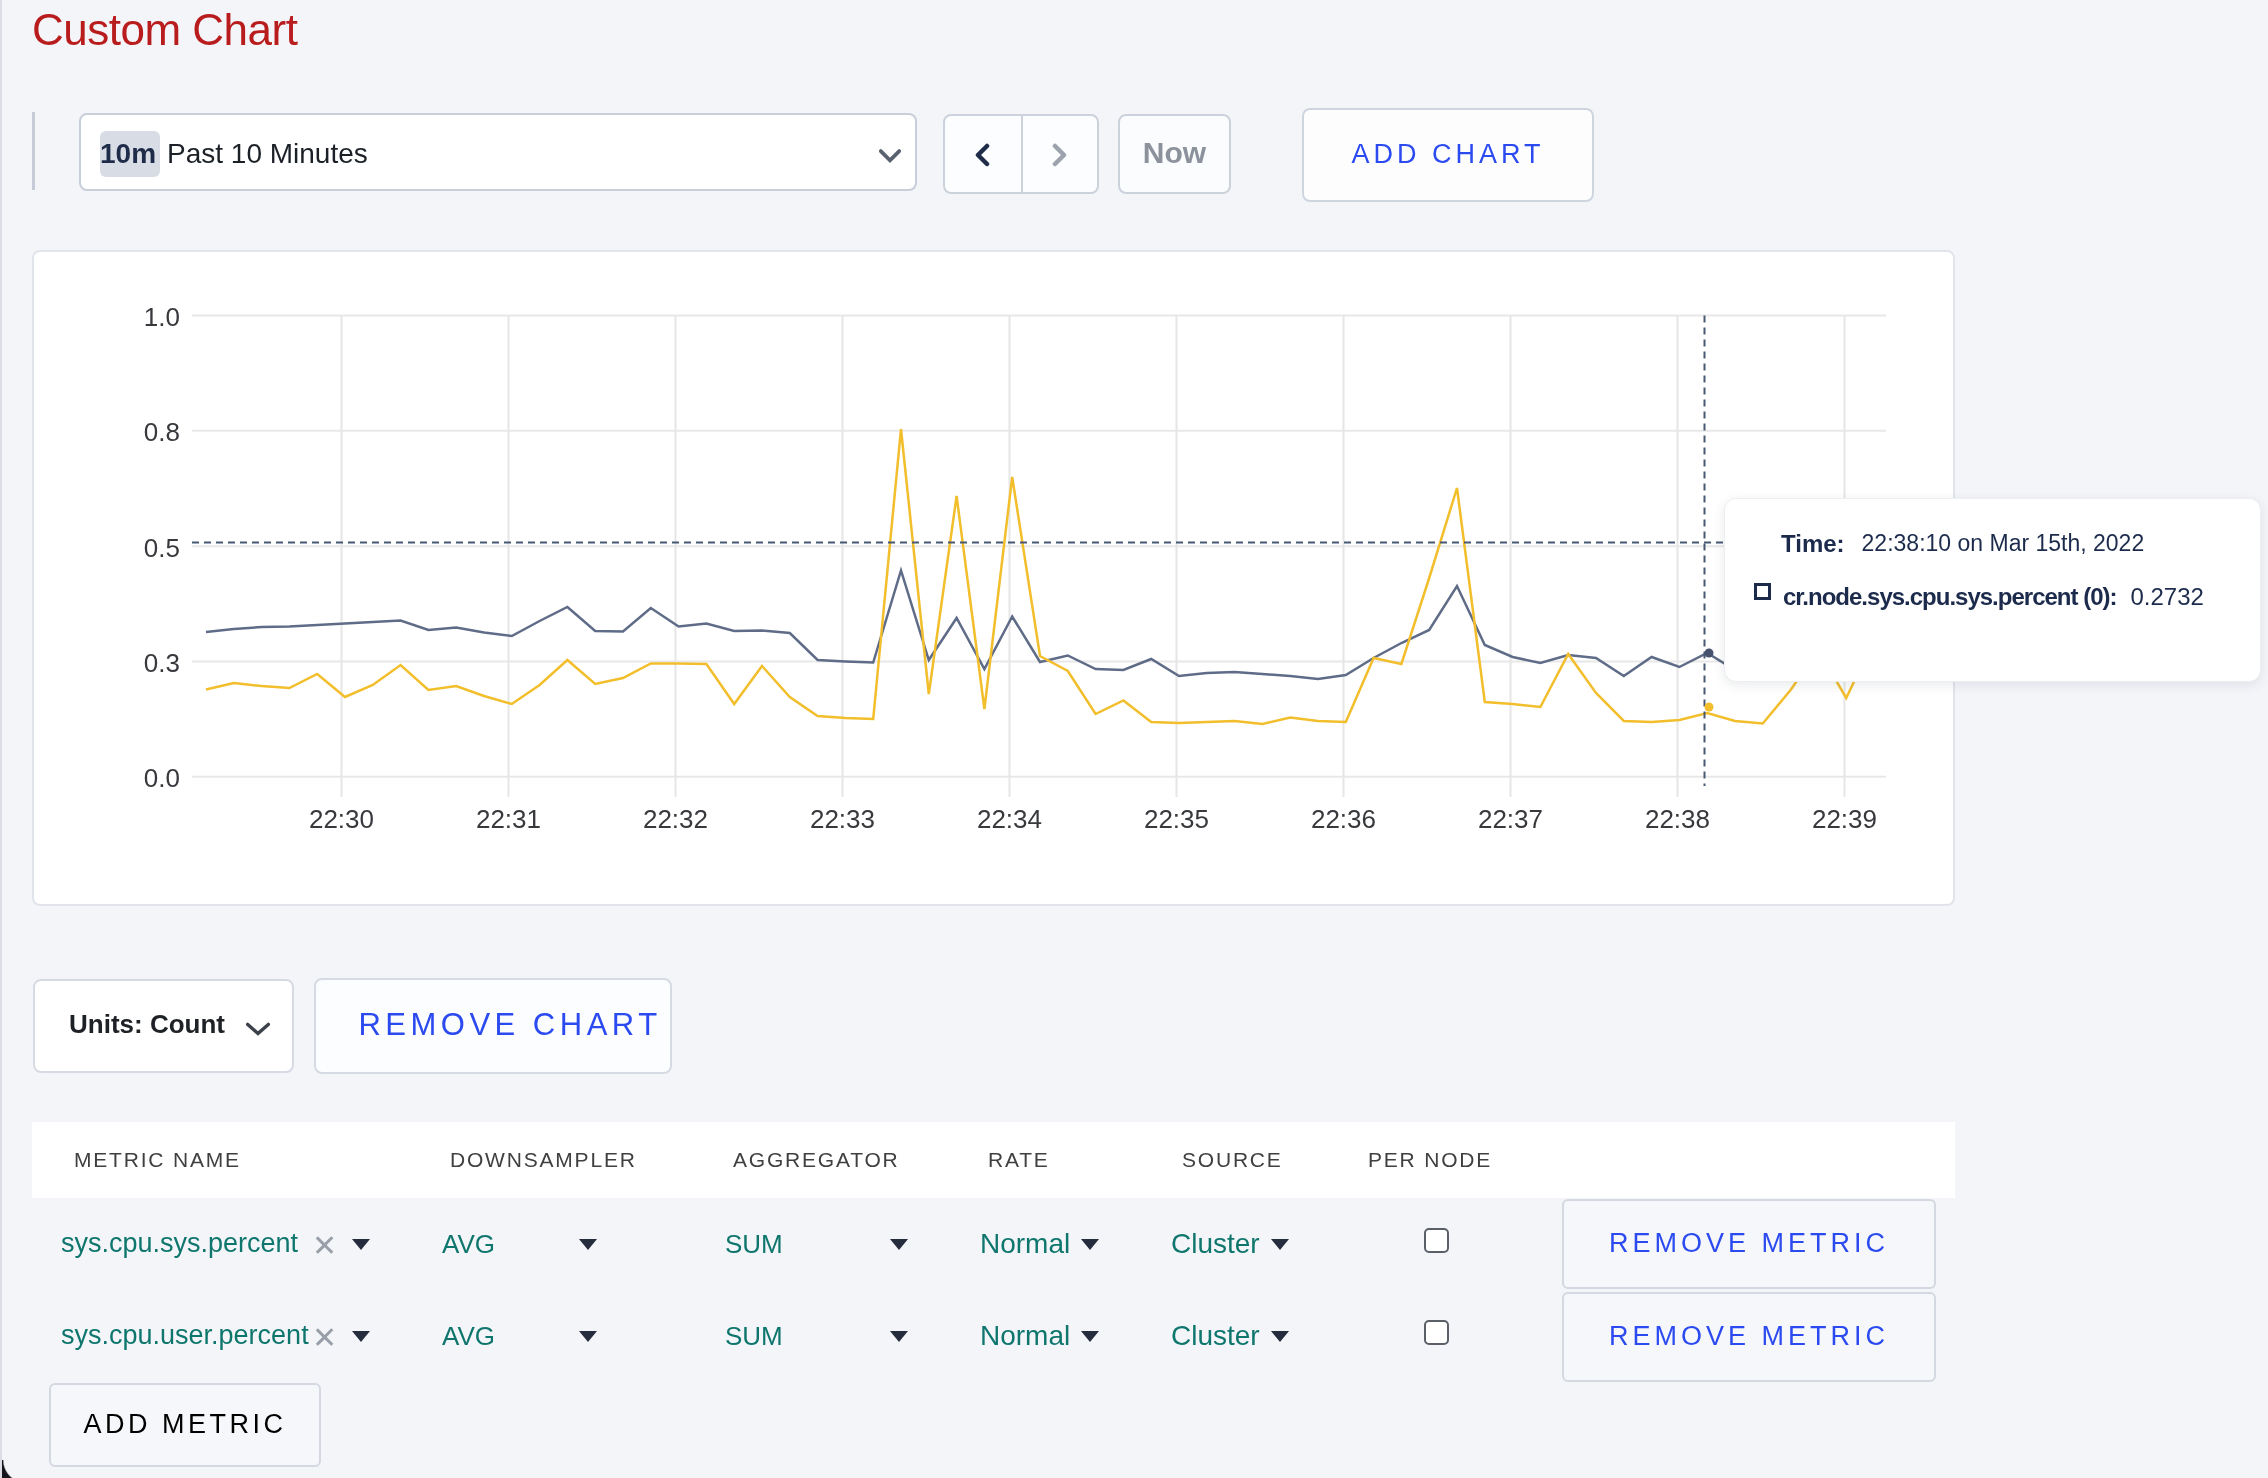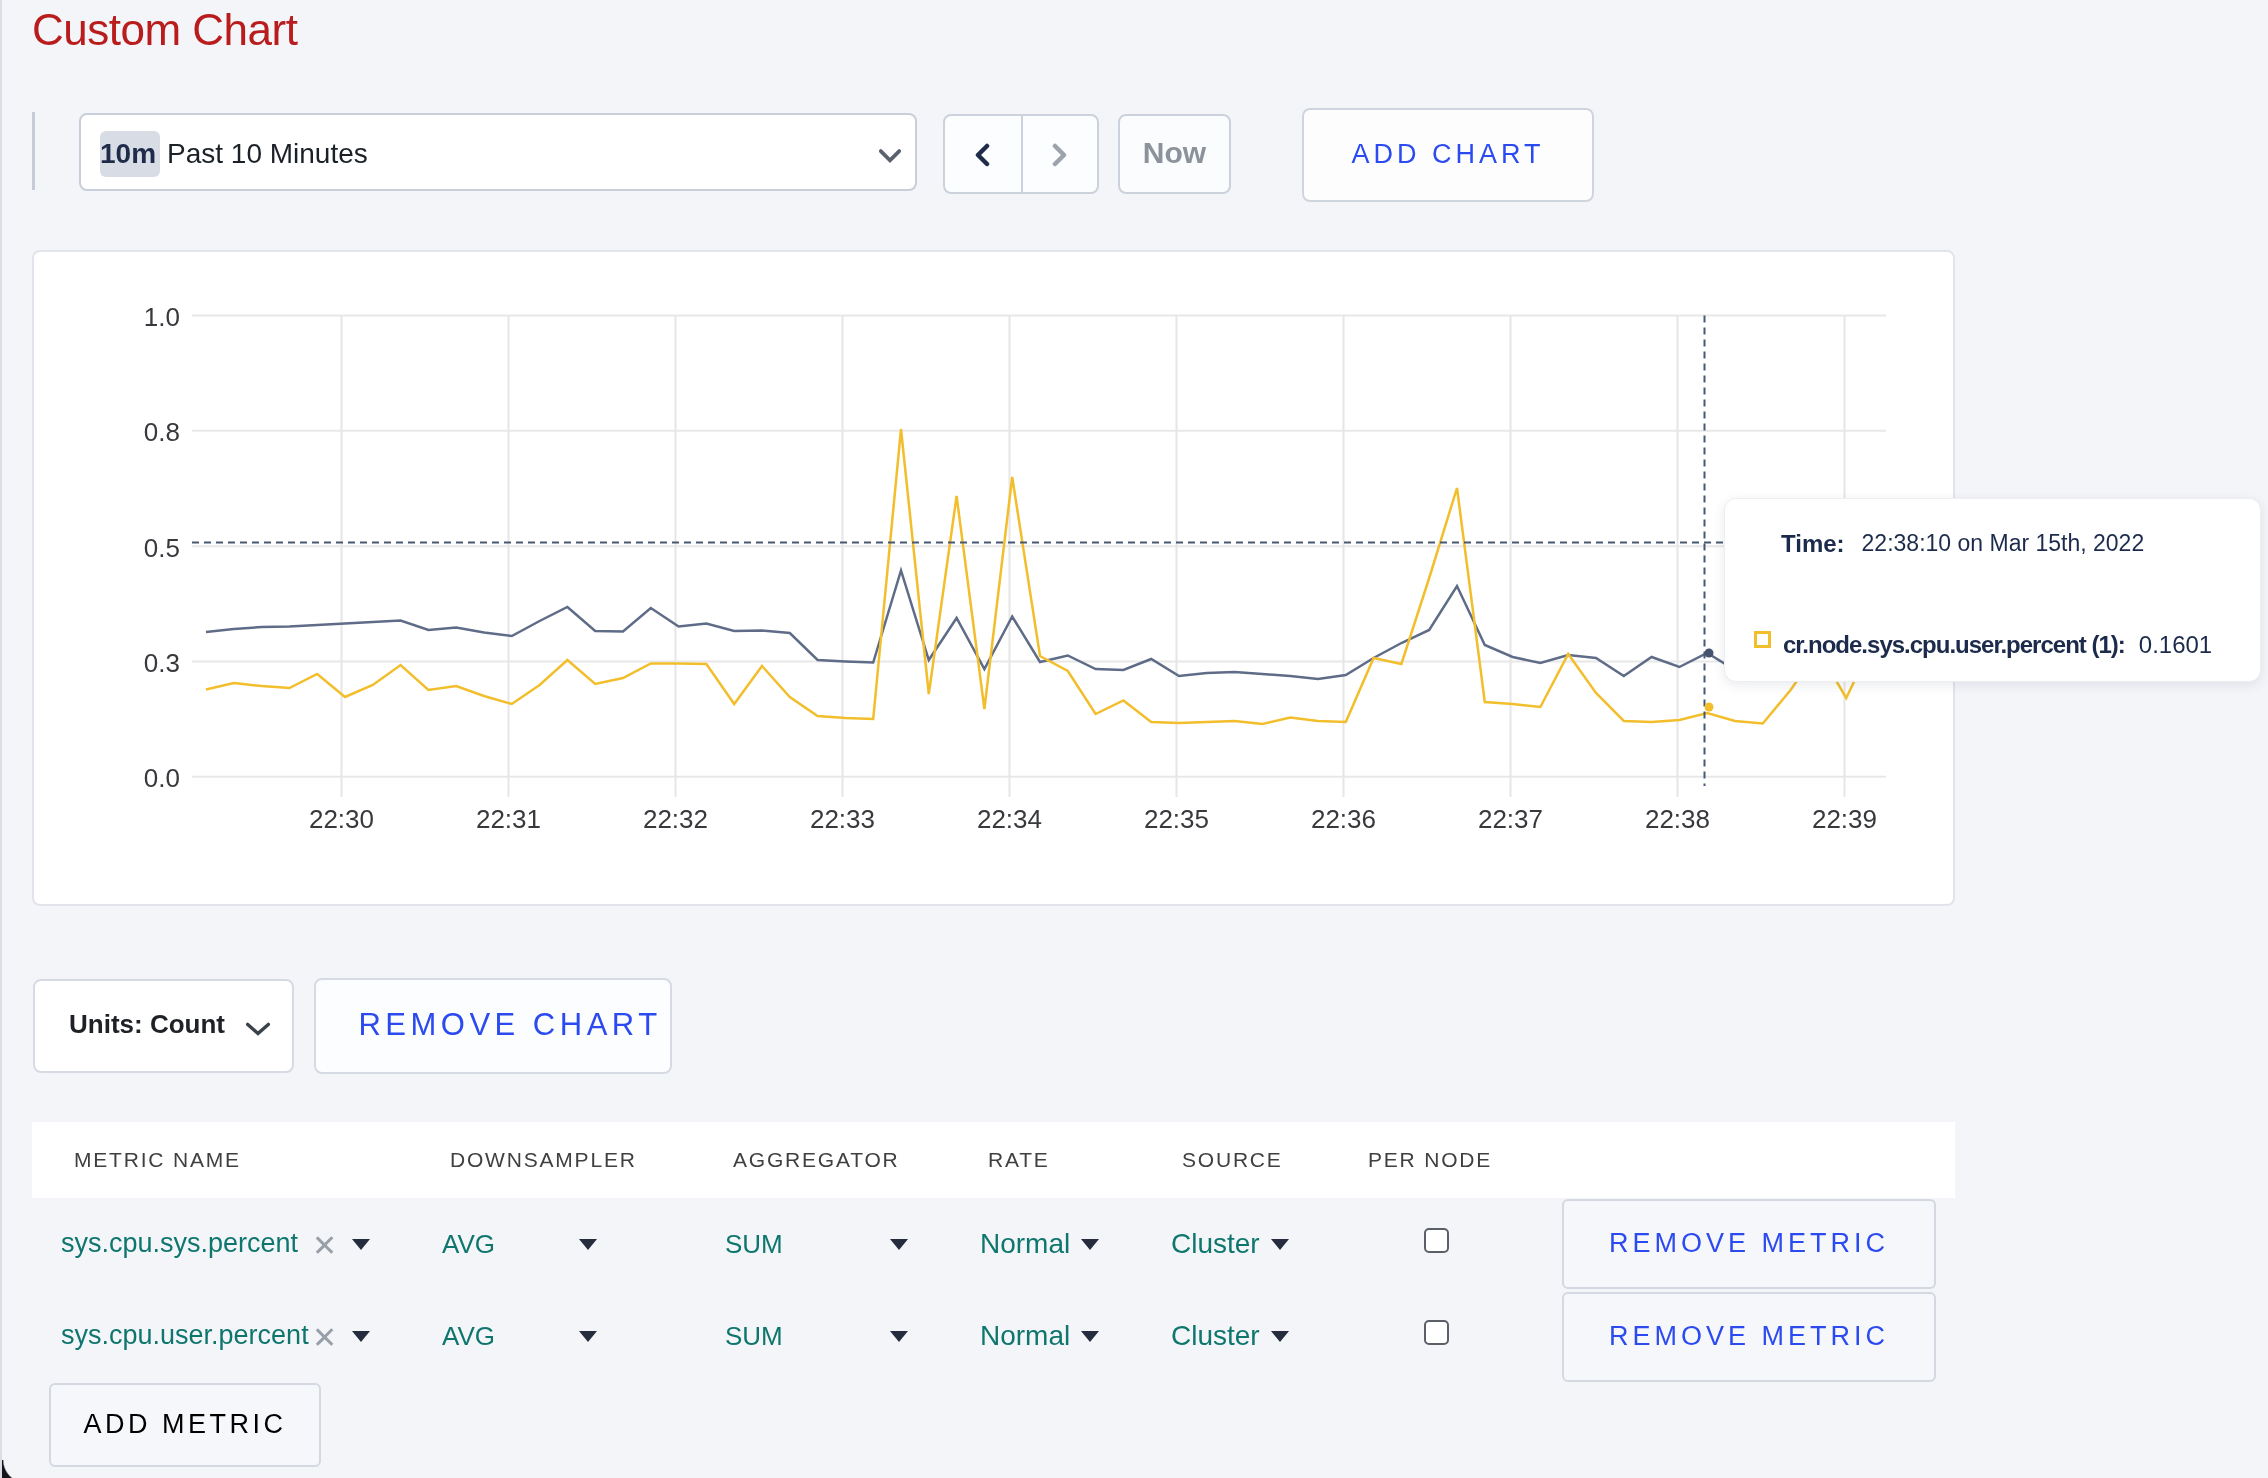--- a/index.html
+++ b/index.html
@@ -113,24 +113,24 @@
     <line x1="1702.5" y1="315.4" x2="1702.5" y2="786" stroke="#475872" stroke-width="2" stroke-dasharray="7 5"></line>
     <circle cx="1707" cy="653" r="4.5" fill="#47536e"></circle>
     <circle cx="1707" cy="707" r="4.5" fill="#f2be2c"></circle>
   </svg>
 
   <div class="tooltip">
     <div class="ttrow" style="top:31px; left:56px;">
       <span style="font-weight:700;">Time:</span>
       <span style="margin-left:17px; font-size:23px;">22:38:10 on Mar 15th, 2022</span>
     </div>
-    <div class="ttrow" style="top:132px; left:29px;">
-      <span class="sw y"></span>
-      <span style="font-weight:700; letter-spacing:-1px;">cr.node.sys.cpu.user.percent (1):</span>
-      <span style="margin-left:14px; font-size:24px;">0.1601</span>
+    <div class="ttrow" style="top:84px; left:29px;">
+      <span class="sw"></span>
+      <span style="font-weight:700; letter-spacing:-1px;">cr.node.sys.cpu.sys.percent (0):</span>
+      <span style="margin-left:14px; font-size:24px;">0.2732</span>
     </div>
   </div>
 
   <div class="unitsbtn">
     <div class="t">Units: Count</div>
     <svg class="chev" style="left:208px; top:40px;" width="24" height="14" viewBox="0 0 24 14">
       <path d="M3 3 L12 11 L21 3" stroke="#3c424c" stroke-width="3" fill="none" stroke-linecap="round"></path>
     </svg>
   </div>
   <div class="removechart">REMOVE CHART</div>

